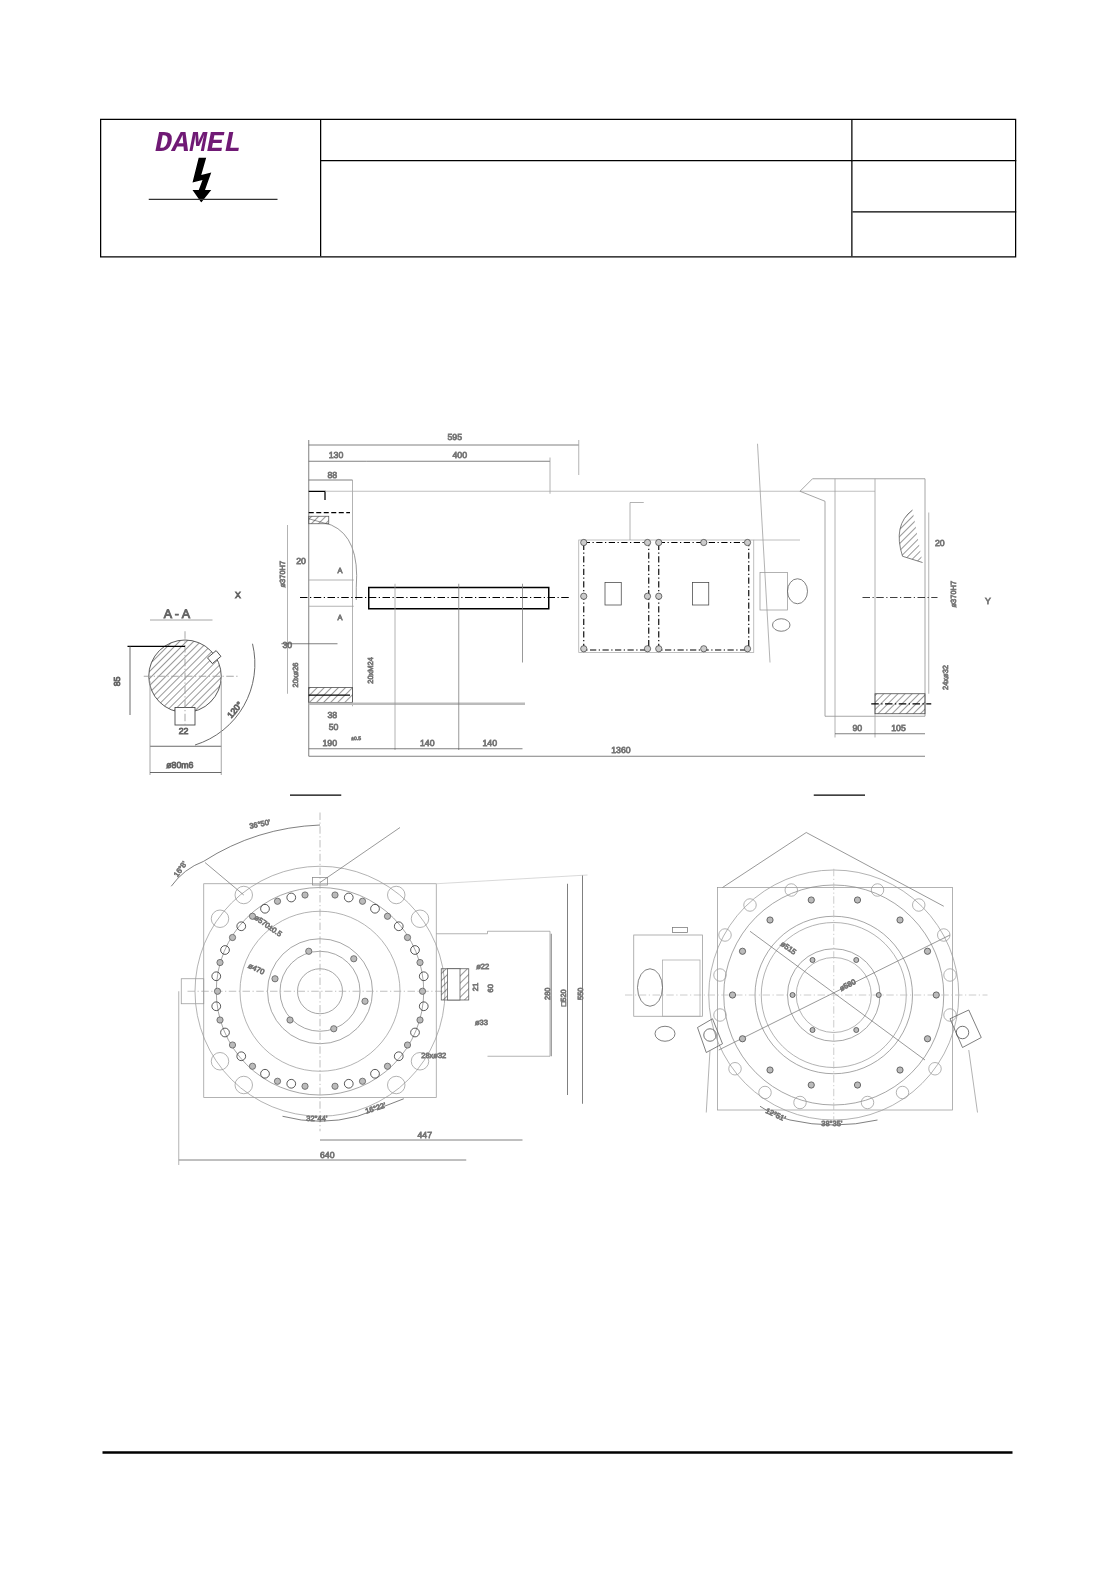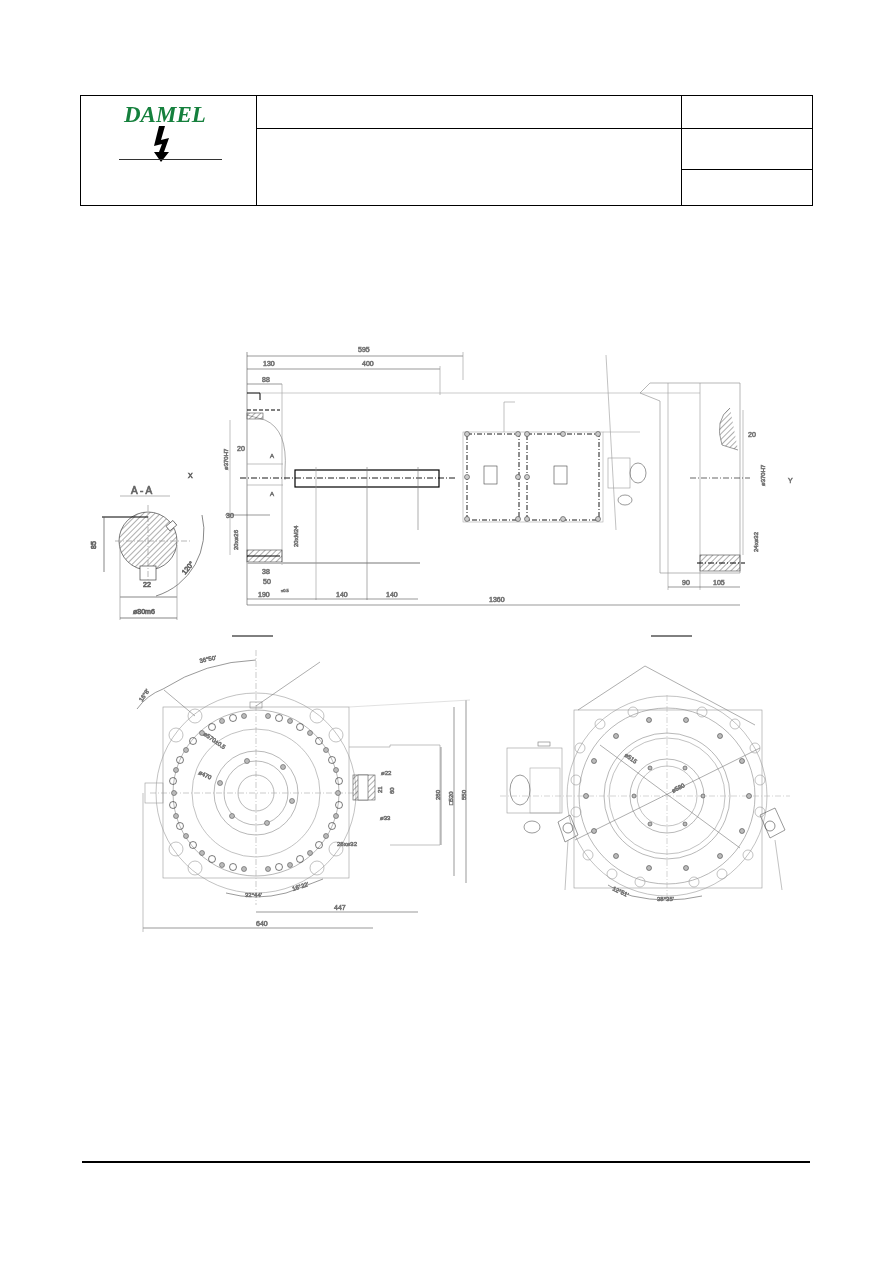--- a/index.html
+++ b/index.html
@@ -4,21 +4,21 @@
 <style>
   html, body { margin: 0; padding: 0; background: #ffffff; }
   body { width: 893px; height: 1263px; position: relative; overflow: hidden; font-family: "Liberation Sans", sans-serif; }
   .title-block { position: absolute; left: 80px; top: 95px; width: 733px; height: 111px; border: 1px solid #000; box-sizing: border-box; }
   .tb-logo { position: absolute; left: 0; top: 0; width: 175px; height: 109px; border-right: 1px solid #000; }
   .tb-mid-top { position: absolute; left: 175px; top: 0; width: 425px; height: 32px; border-right: 1px solid #000; border-bottom: 1px solid #000; }
   .tb-mid-bot { position: absolute; left: 175px; top: 32px; width: 425px; height: 77px; border-right: 1px solid #000; }
   .tb-r1 { position: absolute; left: 601px; top: 0; width: 131px; height: 32px; border-bottom: 1px solid #000; }
   .tb-r2 { position: absolute; left: 601px; top: 32px; width: 131px; height: 41px; border-bottom: 1px solid #000; }
   .tb-r3 { position: absolute; left: 601px; top: 74px; width: 131px; height: 35px; }
-  .logo-text { position: absolute; left: 43px; top: 6px; font-family: Liberation Serif, serif; font-weight: bold; font-style: italic; font-size: 23px; letter-spacing: 0px; color: #15803d; }
+  .logo-text { position: absolute; left: 43px; top: 6px; font-family: Liberation Mono, monospace; font-weight: bold; font-style: italic; font-size: 23px; letter-spacing: 0px; color: #701a75; }
   .logo-line { position: absolute; left: 38px; top: 63px; width: 103px; height: 1px; background: #333; }
   .logo-bolt { position: absolute; left: 70px; top: 30px; }
   .drawing { position: absolute; left: 0; top: 0; }
   .footer-line { position: absolute; left: 82px; top: 1161px; width: 728px; height: 2px; background: #000; }
   svg text { font-family: "Liberation Sans", sans-serif; fill: #555; }
 </style>
 </head>
 <body>
 
 <div class="title-block">

